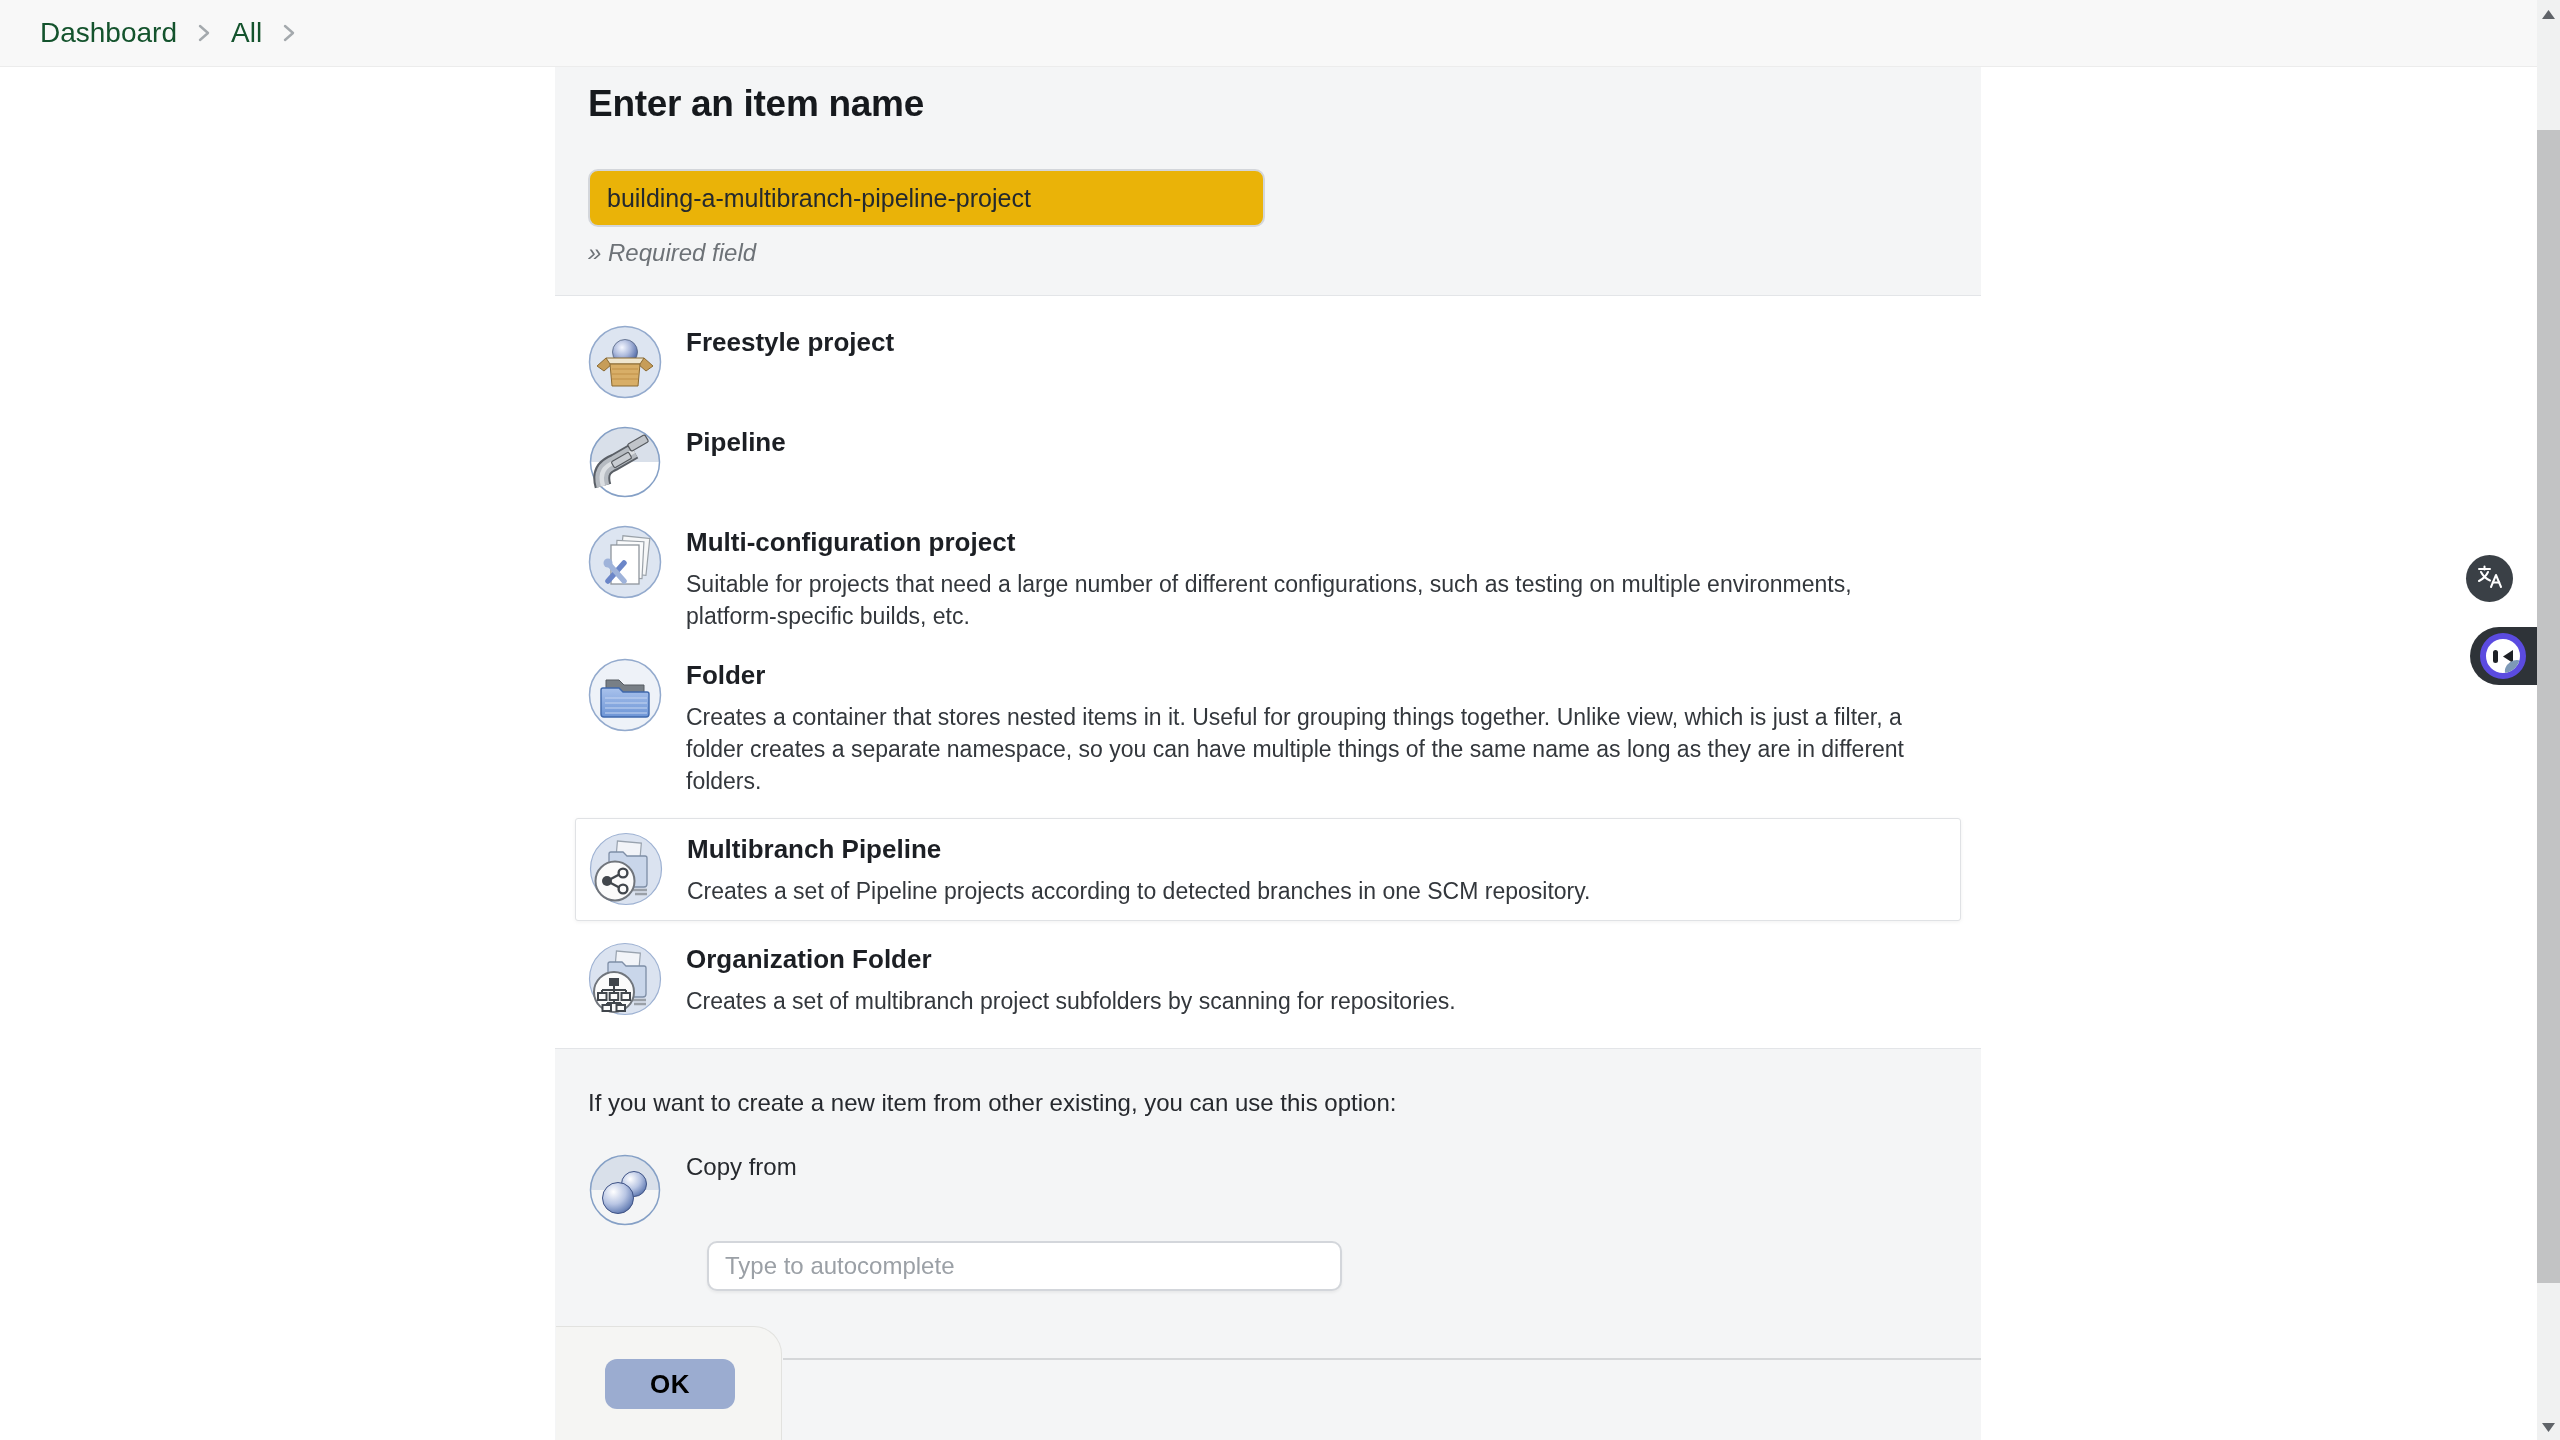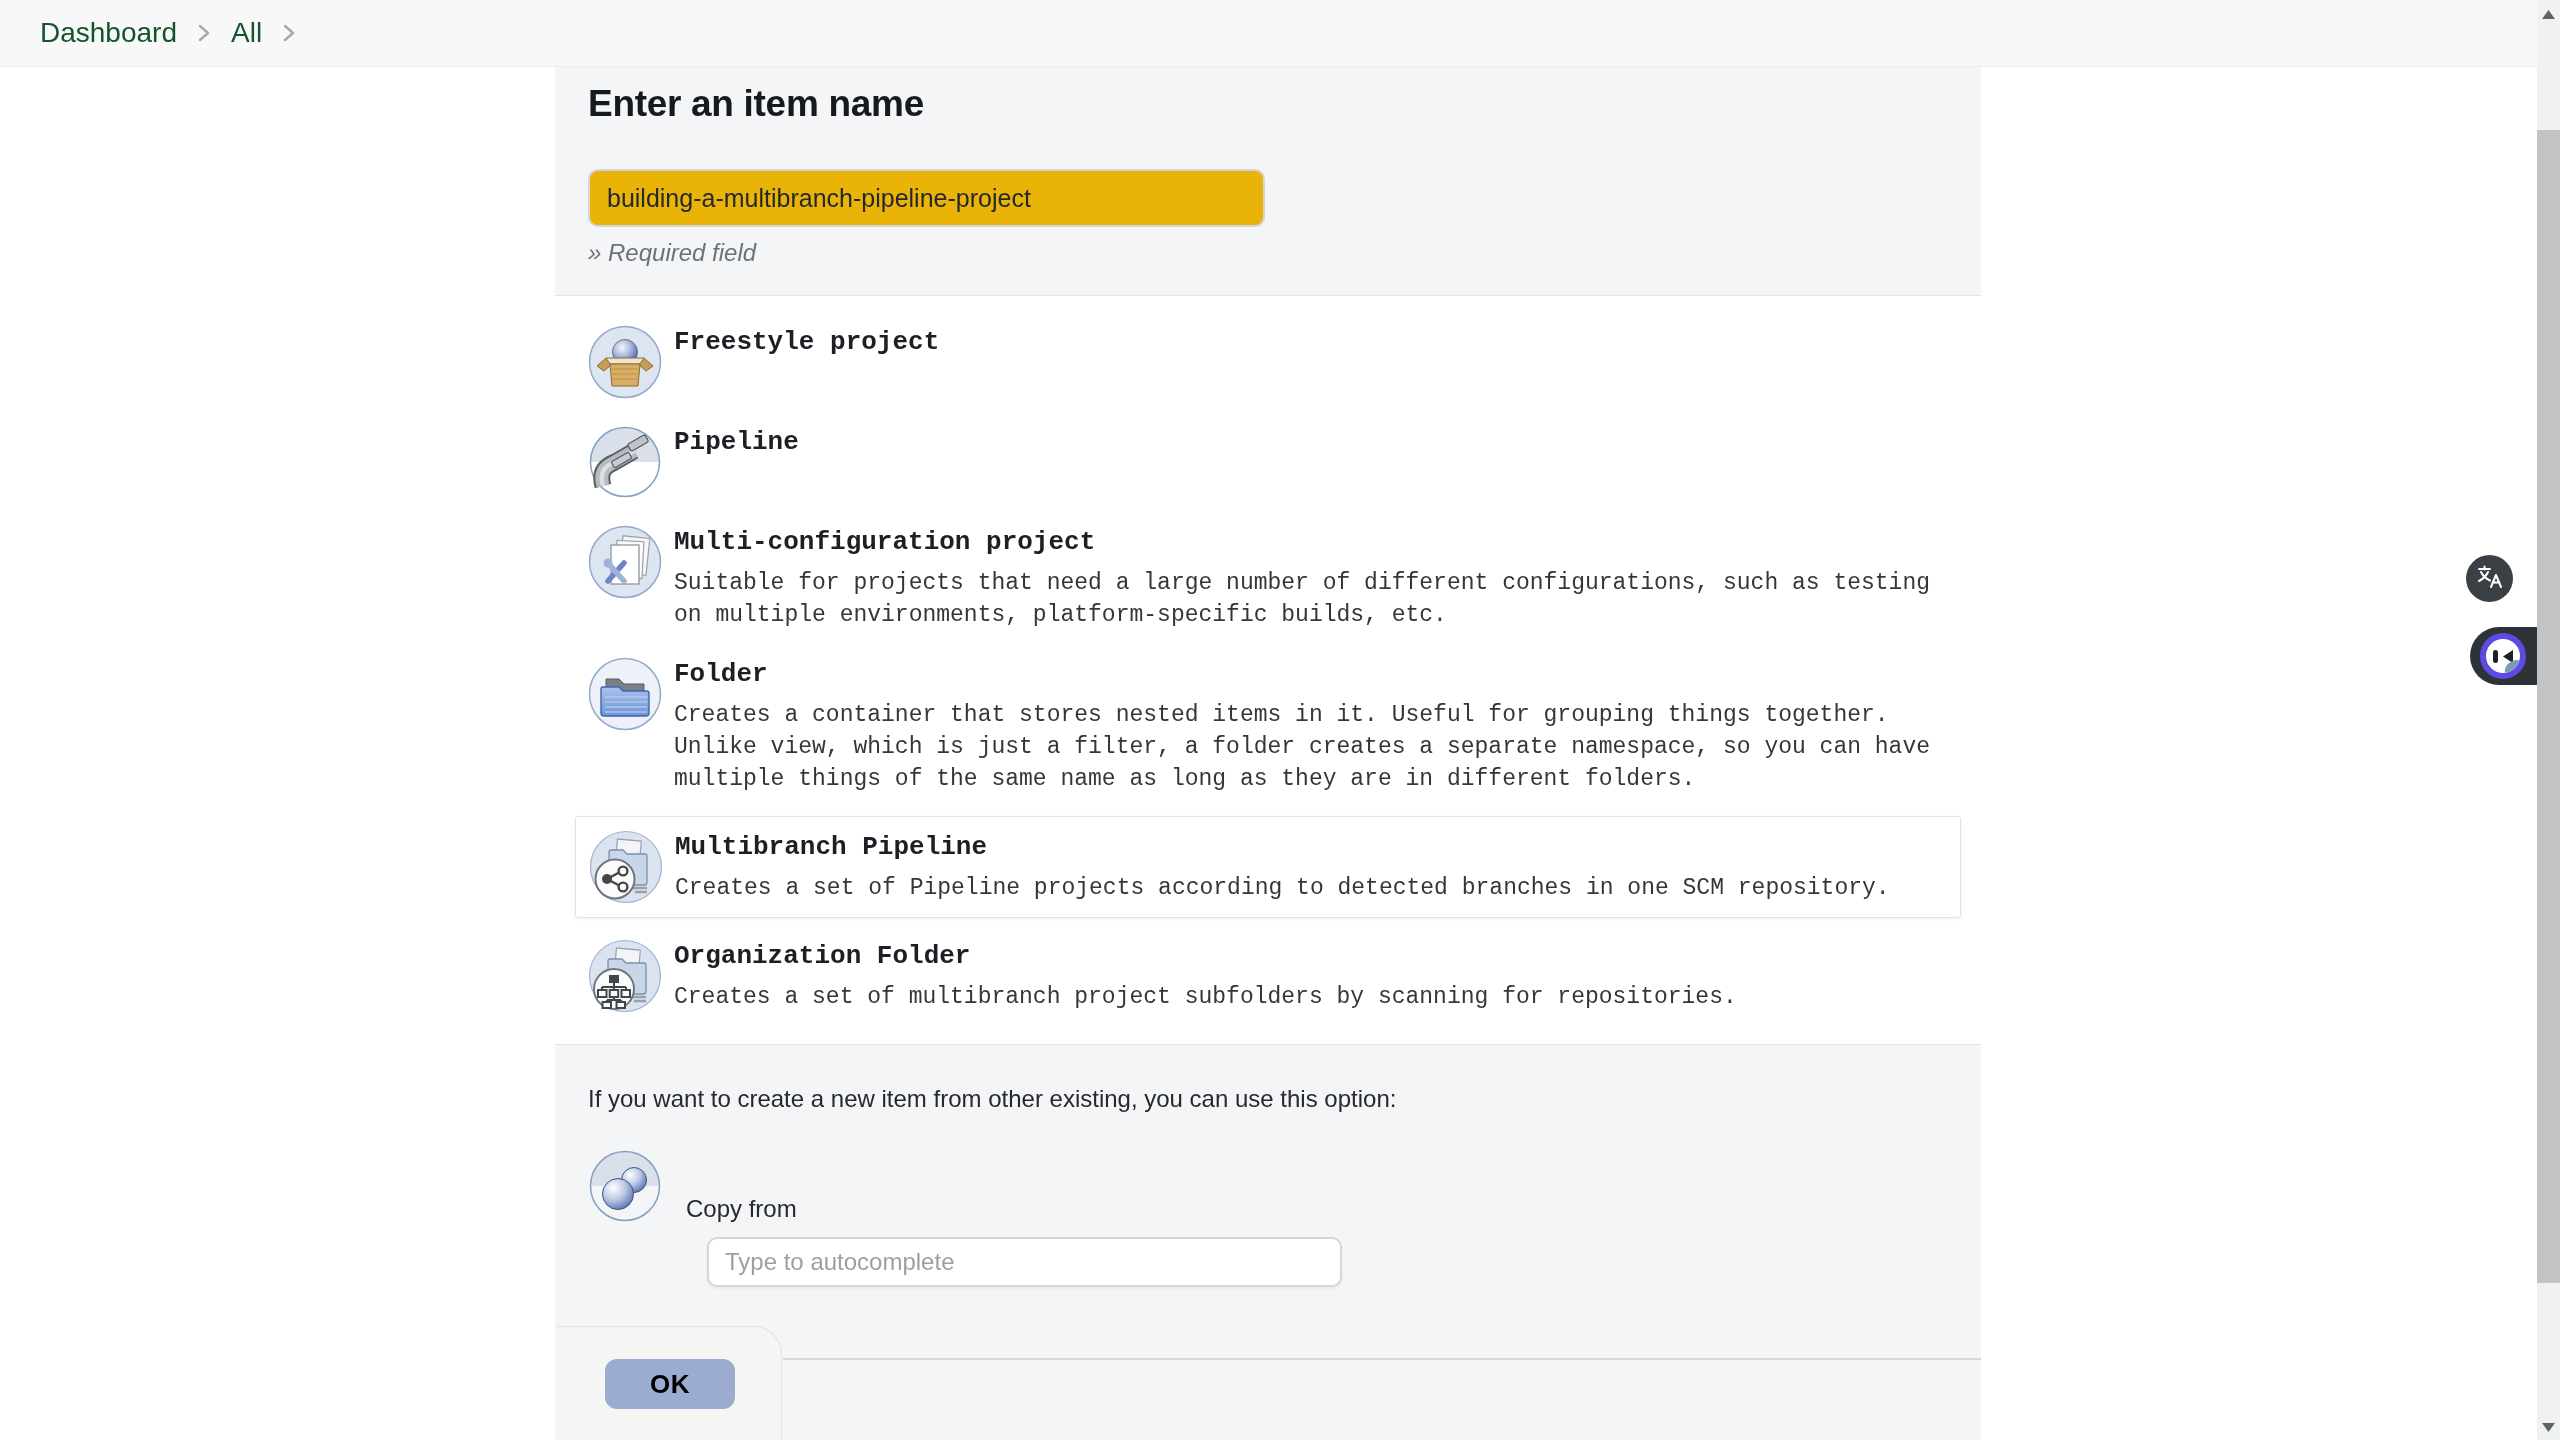--- a/index.html
+++ b/index.html
@@ -50,42 +50,42 @@
 
   
   .items-panel {
     background:#ffffff;
     border-top:1px solid #e3e5e8;
     border-bottom:1px solid #e3e5e8;
     padding:16px 0 18px 0;
     list-style:none;
   }
   .item-row {
-    display:flex; align-items:flex-start; gap:12px;
-    padding:13px 33px; cursor:pointer;font-family:Liberation Mono, monospace;
+    display:flex; align-items:flex-start; gap:24px;
+    padding:13px 33px; cursor:pointer;
   }
   .item-row .type-icon { flex:0 0 74px; width:74px; height:74px; }
   .item-text { padding-top:2px; }
   .item-title {
     font-size:26px; font-weight:700; color:#1c1f24; margin-bottom:10px;
   }
   .item-desc {
     font-size:23px; line-height:32px; color:#33373c; max-width:1285px;
   }
   .item-row.selected {
     margin:8px 20px; padding:13px 13px;
     background:#ffffff;
     border:1px solid #e0e2e5; border-radius:3px;
     box-shadow:0 1px 4px rgba(0,0,0,0.06);
   }
 
   
   .copy-section { padding:40px 33px 0 33px; }
   .copy-intro { font-size:24px; color:#26292e; }
-  .copy-row { display:flex; align-items:flex-end; gap:24px; margin-top:36px; }
+  .copy-row { display:flex; align-items:flex-start; gap:24px; margin-top:36px; }
   .copy-row .type-icon { width:74px; height:74px; }
   .copy-label { font-size:24px; color:#26292e; }
   .copy-input {
     display:block; margin-left:119px; margin-top:14px;
     width:635px; height:50px;
     border:2px solid #d3d6db; border-radius:10px;
     background:#ffffff; font-family:inherit; font-size:24px;
     color:#24292e; padding:0 16px; outline:none;
     box-shadow:0 2px 3px rgba(0,0,0,0.05);
   }

